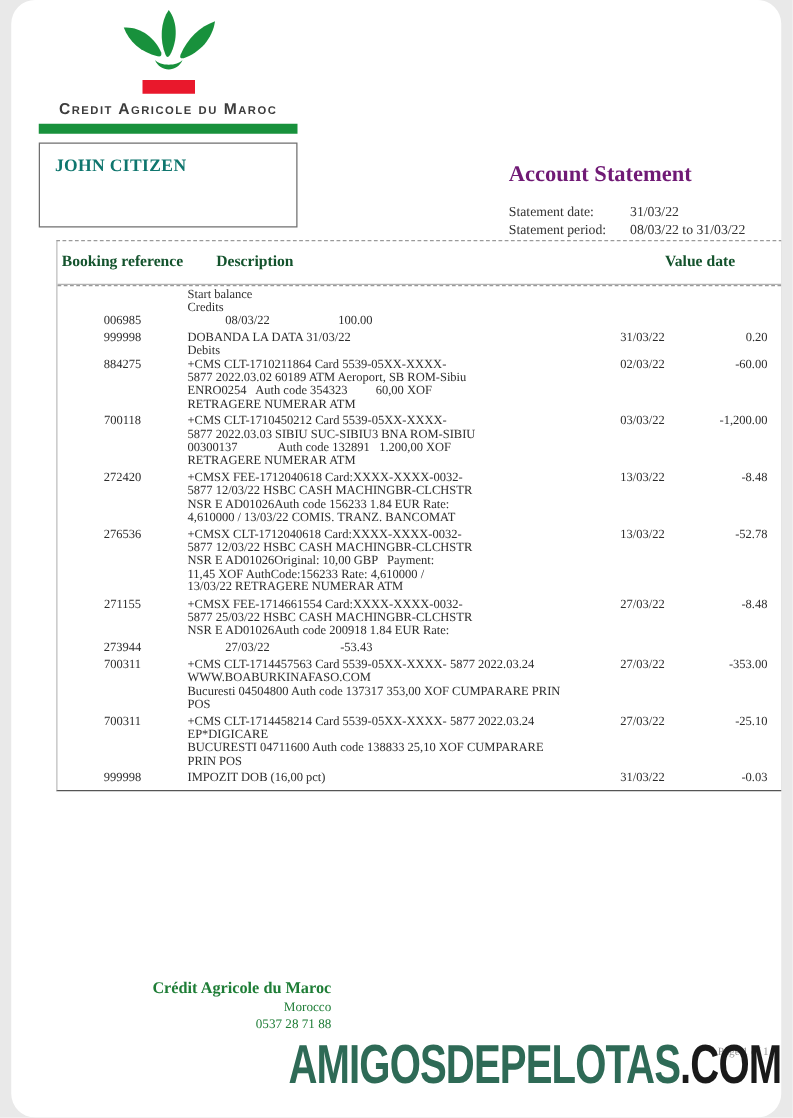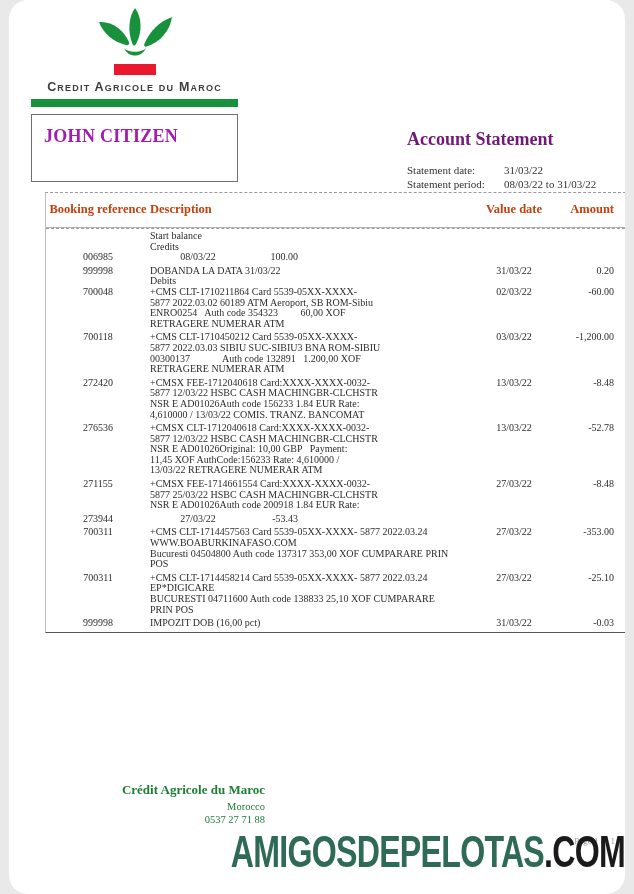--- a/index.html
+++ b/index.html
@@ -17,21 +17,21 @@
     margin-top:5px; font-family:"Liberation Sans", sans-serif;
     font-variant:small-caps; font-weight:bold; letter-spacing:1.2px;
     font-size:12.5px; color:#3c3c3c; white-space:nowrap;
   }
   .green-bar { margin-top:5px; height:8px; width:100%; }
   
   .customer-box {
     position:absolute; left:22px; top:114px; width:207px; height:68px;
     border:1px solid #6f6f6f; padding:11px 8px 0 12px; background:#fff;
   }
-  .customer-name { font-size:18px; font-weight:bold; letter-spacing:.3px; color:#a21caf; }
+  .customer-name { font-size:14px; font-weight:bold; letter-spacing:.3px; color:#0f766e; }
   .customer-addr { font-size:11px; line-height:13.5px; color:#2e2e2e; margin-top:3px; }
   
   .stmt { position:absolute; left:398px; top:129px; width:230px; }
   .stmt-title { font-size:18px; font-weight:bold; color:#701a75; margin-bottom:14px; }
   .stmt-row { font-size:11px; line-height:13.5px; color:#333; display:flex; }
   .stmt-label { width:97px; flex:0 0 97px; }
   
   .tbl {
     position:absolute; left:36px; top:192px; width:581px;
     border-left:1px solid #bdbdbd; border-right:1px solid #bdbdbd;
@@ -90,21 +90,21 @@
       <span class="stmt-label">Statement date:</span>
       <span>31/03/22</span>
     </div>
     <div class="stmt-row">
       <span class="stmt-label">Statement period:</span>
       <span>08/03/22 to 31/03/22</span>
     </div>
   </div>
 
   <div class="tbl">
-    <div class="thead" style="color: #c2410c;">
+    <div class="thead" style="color: #14532d; gap: 23px;">
       <div class="c-ref">Booking reference</div>
       <div class="c-desc">Description</div>
       <div class="c-date">Value date</div>
       <div class="c-amt">Amount</div>
     </div>
     <div class="tbody">
     <div class="trow">
       <div class="c-ref"></div>
       <div class="c-desc">Start balance</div>
       <div class="c-date"></div>
@@ -132,21 +132,21 @@
     </div>
 
     <div class="trow">
       <div class="c-ref"></div>
       <div class="c-desc">Debits</div>
       <div class="c-date"></div>
       <div class="c-amt"></div>
     </div>
 
     <div class="trow">
-      <div class="c-ref">700048</div>
+      <div class="c-ref">884275</div>
       <div class="c-desc">+CMS CLT-1710211864 Card 5539-05XX-XXXX-
 5877 2022.03.02 60189 ATM Aeroport, SB ROM-Sibiu
 ENRO0254   Auth code 354323         60,00 XOF
 RETRAGERE NUMERAR ATM</div>
       <div class="c-date">02/03/22</div>
       <div class="c-amt">-60.00</div>
     </div>
 
     <div class="trow gap">
       <div class="c-ref">700118</div>
@@ -219,21 +219,21 @@
       <div class="c-desc">IMPOZIT DOB (16,00 pct)</div>
       <div class="c-date">31/03/22</div>
       <div class="c-amt">-0.03</div>
     </div>
   </div>
   </div>
 
   <div class="footer" style="color: rgb(30, 125, 54);">
     <div class="footer-bank">Crédit Agricole du Maroc</div>
     <div class="footer-line">Morocco</div>
-    <div class="footer-line">0537 27 71 88</div>
+    <div class="footer-line">0537 28 71 88</div>
   </div>
 
   <div class="page-label">Page 1 of 1</div>
 
   <div class="watermark">
     <span style="color: rgb(46, 106, 86);">AMIGOSDEPELOTAS</span><span style="color: rgb(26, 26, 26);">.COM</span>
   </div>
 
 </div>
 

